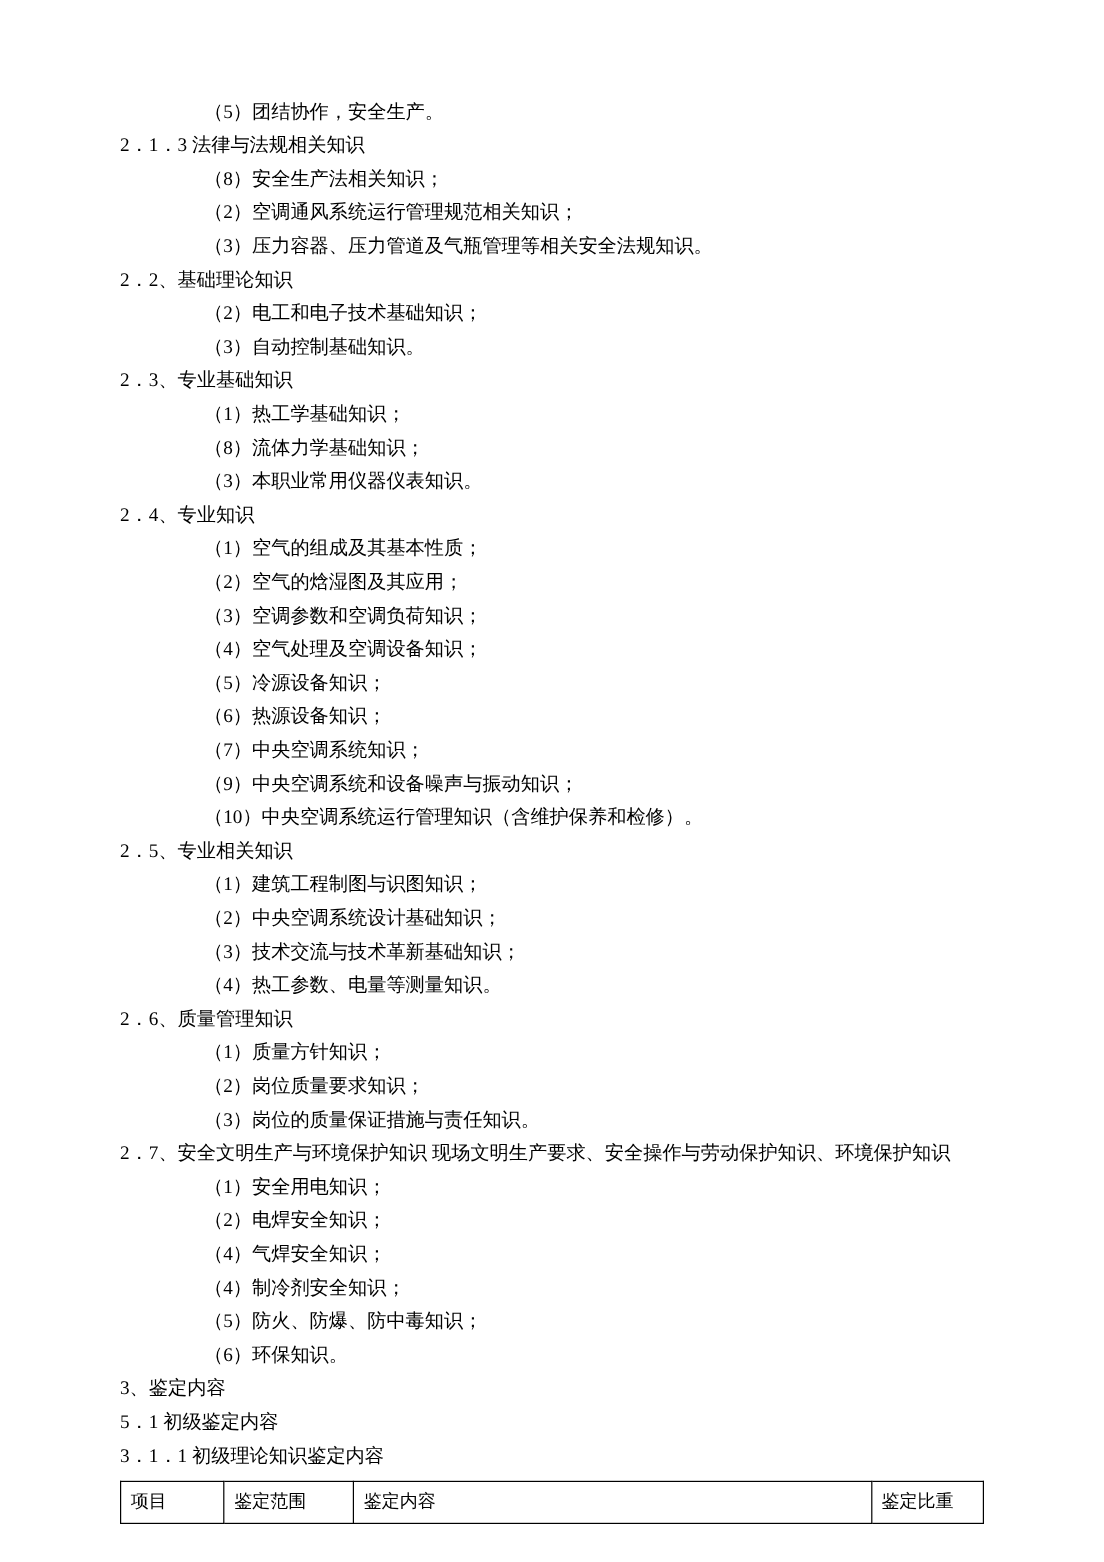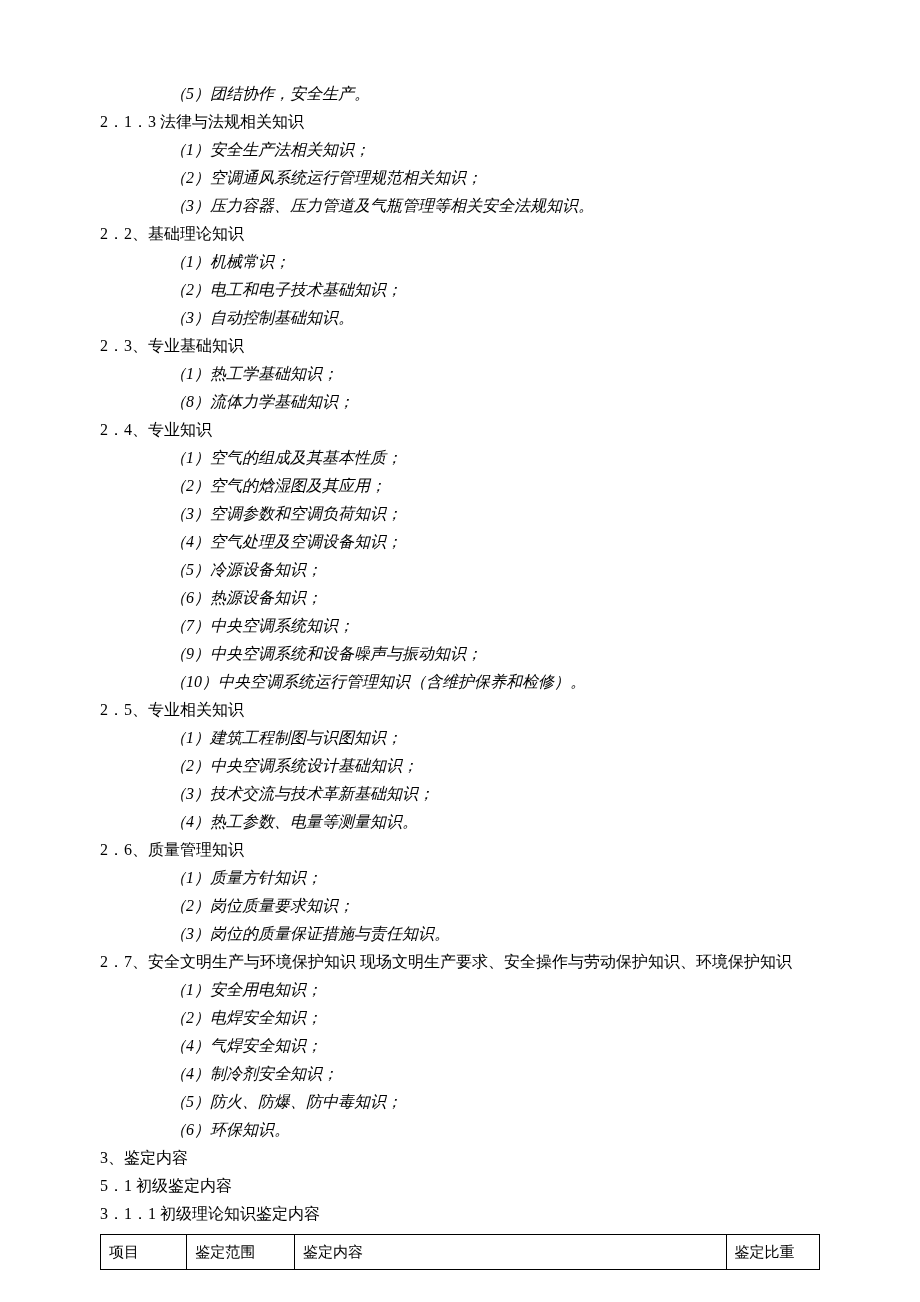--- a/index.html
+++ b/index.html
@@ -6,21 +6,21 @@
     font-family: "SimSun", "宋体", serif;
     font-size: 16px;
     line-height: 1.75;
     color: #000;
     background: #fff;
     margin: 0;
     padding: 80px 100px 40px 100px;
     width: 920px;
     box-sizing: border-box;
   }
-  .indent-1 { padding-left: 70px; font-style: italic; }
+  .indent-1 { padding-left: 70px; }
   .indent-0 { padding-left: 0; }
   table {
     border-collapse: collapse;
     width: 100%;
     margin-top: 6px;
   }
   td {
     border: 1px solid #000;
     padding: 4px 8px;
     font-size: 15px;
@@ -30,30 +30,30 @@
   .col2 { width: 15%; }
   .col3 { width: auto; }
   .col4 { width: 13%; }
 </style>
 </head>
 <body>
 
 <div id="content">
     <div class="indent-1">（5）团结协作，安全生产。</div>
     <div class="indent-0">2．1．3 法律与法规相关知识</div>
-    <div class="indent-1">（1）安全生产法相关知识；</div>
+    <div class="indent-1">（8）安全生产法相关知识；</div>
     <div class="indent-1">（2）空调通风系统运行管理规范相关知识；</div>
     <div class="indent-1">（3）压力容器、压力管道及气瓶管理等相关安全法规知识。</div>
     <div class="indent-0">2．2、基础理论知识</div>
-    <div class="indent-1">（1）机械常识；</div>
     <div class="indent-1">（2）电工和电子技术基础知识；</div>
     <div class="indent-1">（3）自动控制基础知识。</div>
     <div class="indent-0">2．3、专业基础知识</div>
     <div class="indent-1">（1）热工学基础知识；</div>
     <div class="indent-1">（8）流体力学基础知识；</div>
+    <div class="indent-1">（3）本职业常用仪器仪表知识。</div>
     <div class="indent-0">2．4、专业知识</div>
     <div class="indent-1">（1）空气的组成及其基本性质；</div>
     <div class="indent-1">（2）空气的焓湿图及其应用；</div>
     <div class="indent-1">（3）空调参数和空调负荷知识；</div>
     <div class="indent-1">（4）空气处理及空调设备知识；</div>
     <div class="indent-1">（5）冷源设备知识；</div>
     <div class="indent-1">（6）热源设备知识；</div>
     <div class="indent-1">（7）中央空调系统知识；</div>
     <div class="indent-1">（9）中央空调系统和设备噪声与振动知识；</div>
     <div class="indent-1">（10）中央空调系统运行管理知识（含维护保养和检修）。</div>

